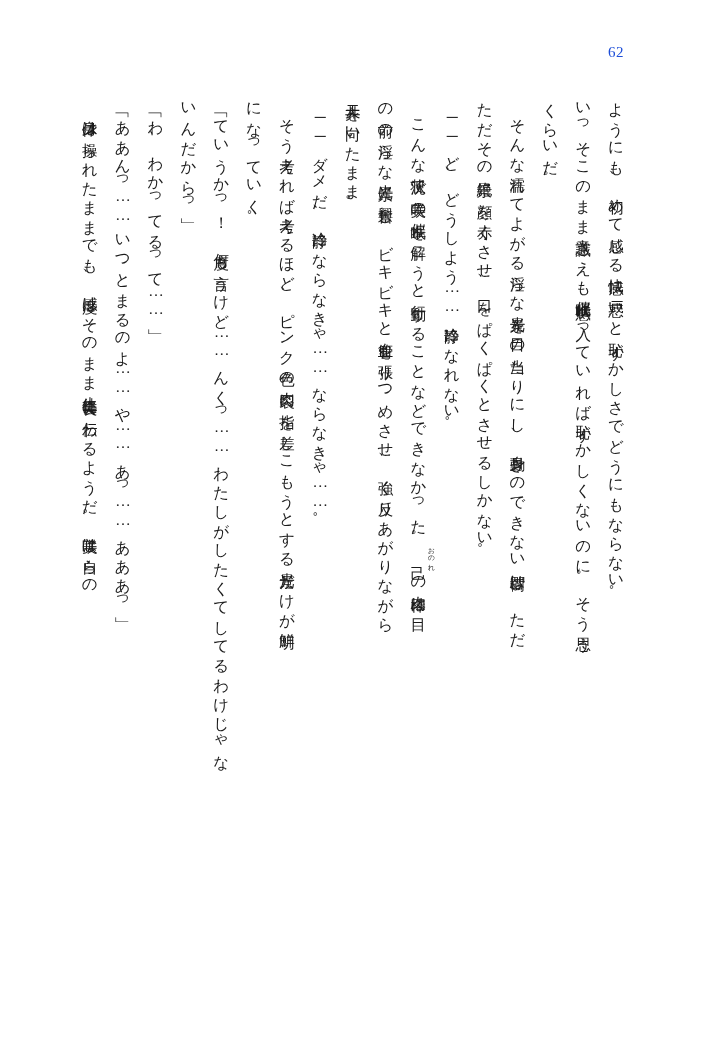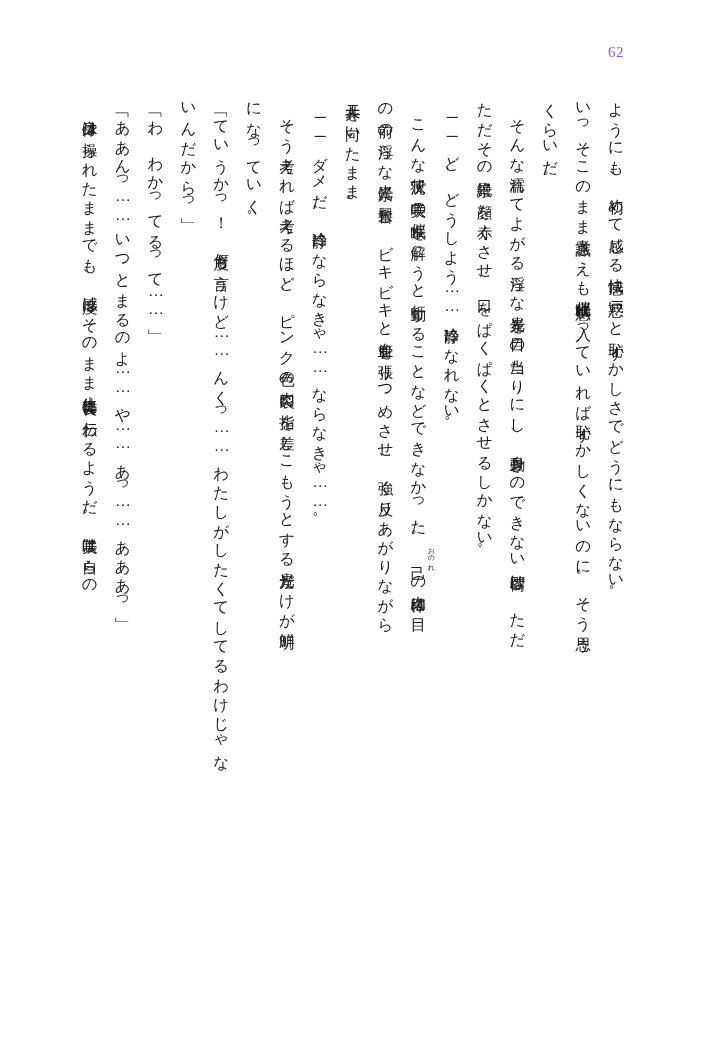--- a/index.html
+++ b/index.html
@@ -20,21 +20,21 @@
     height: 1050px;
     background: #ffffff;
     box-sizing: border-box;
   }
   .page-number {
     position: absolute;
     top: 44px;
     right: 88px;
     font-size: 15px;
     letter-spacing: 0.5px;
-    color: #8b5cf6;
+    color: #1d4ed8;
     font-family: "Liberation Serif", "DejaVu Serif", serif;
   }
   .body-text {
     position: absolute;
     top: 92px;
     right: 80px;
     left: 70px;
     bottom: 60px;
     writing-mode: vertical-rl;
     text-orientation: upright;

